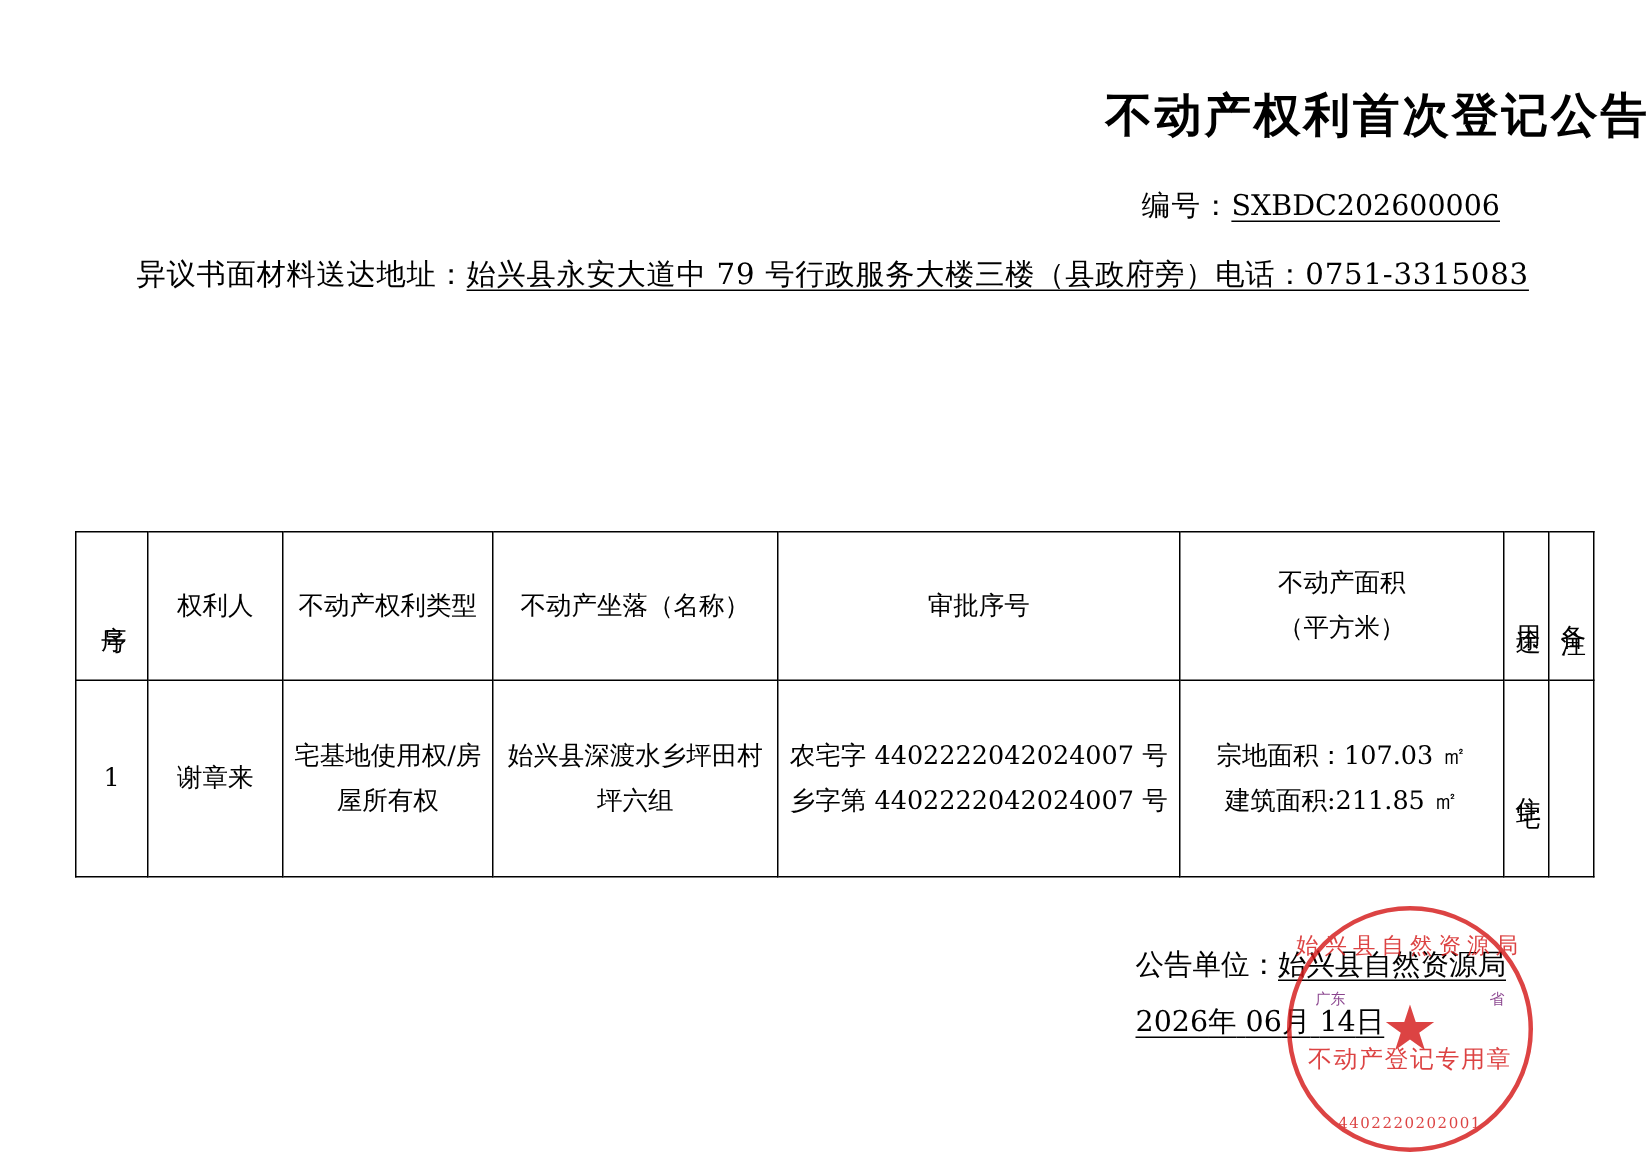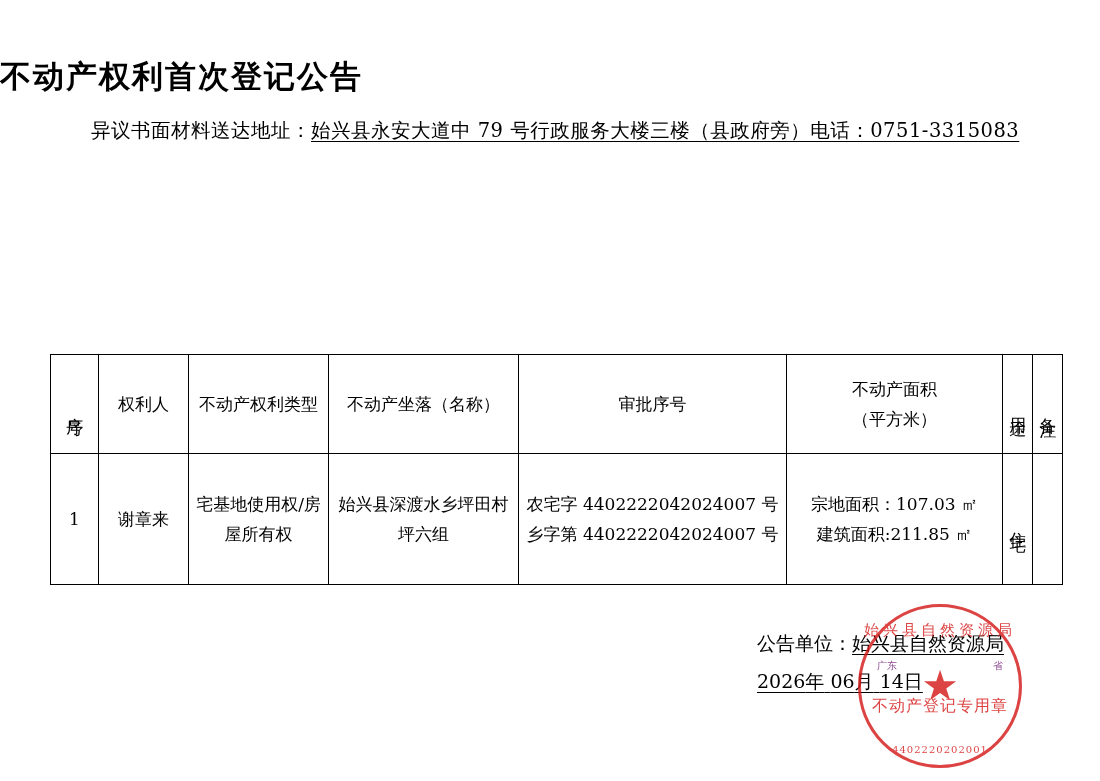--- a/index.html
+++ b/index.html
@@ -15,21 +15,21 @@
     position: relative;
     overflow: hidden;
   }
   .page {
     position: relative;
     width: 1100px;
     height: 781px;
     box-sizing: border-box;
   }
   .doc-title {
-    text-align: left;
+    text-align: right;
     font-size: 31px;
     font-weight: bold;
     letter-spacing: 2px;
     margin-top: 56px;
     margin-bottom: 0;
     font-family: "DejaVu Sans", "Liberation Sans", sans-serif;
   }
   .serial-line {
     text-align: right;
     font-size: 19px;
@@ -179,20 +179,23 @@
   .seal-left { left: 16px; }
   .seal-right { right: 16px; }
 </style>
 </head>
 <body>
 
 <div class="page">
 
   <h1 class="doc-title">不动产权利首次登记公告</h1>
 
+  <div class="serial-line">
+    <span class="serial-label">编号：</span><span class="serial-value">SXBDC202600006</span>
+  </div>
 
 
   <p class="addr-line">
     <span>异议书面材料送达地址：</span><span class="u">始兴县永安大道中 79 号行政服务大楼三楼（县政府旁）电话：0751-3315083</span>
   </p>
 
   <table class="notice-table">
     <colgroup>
       <col class="col-seq">
         <col class="col-owner">

